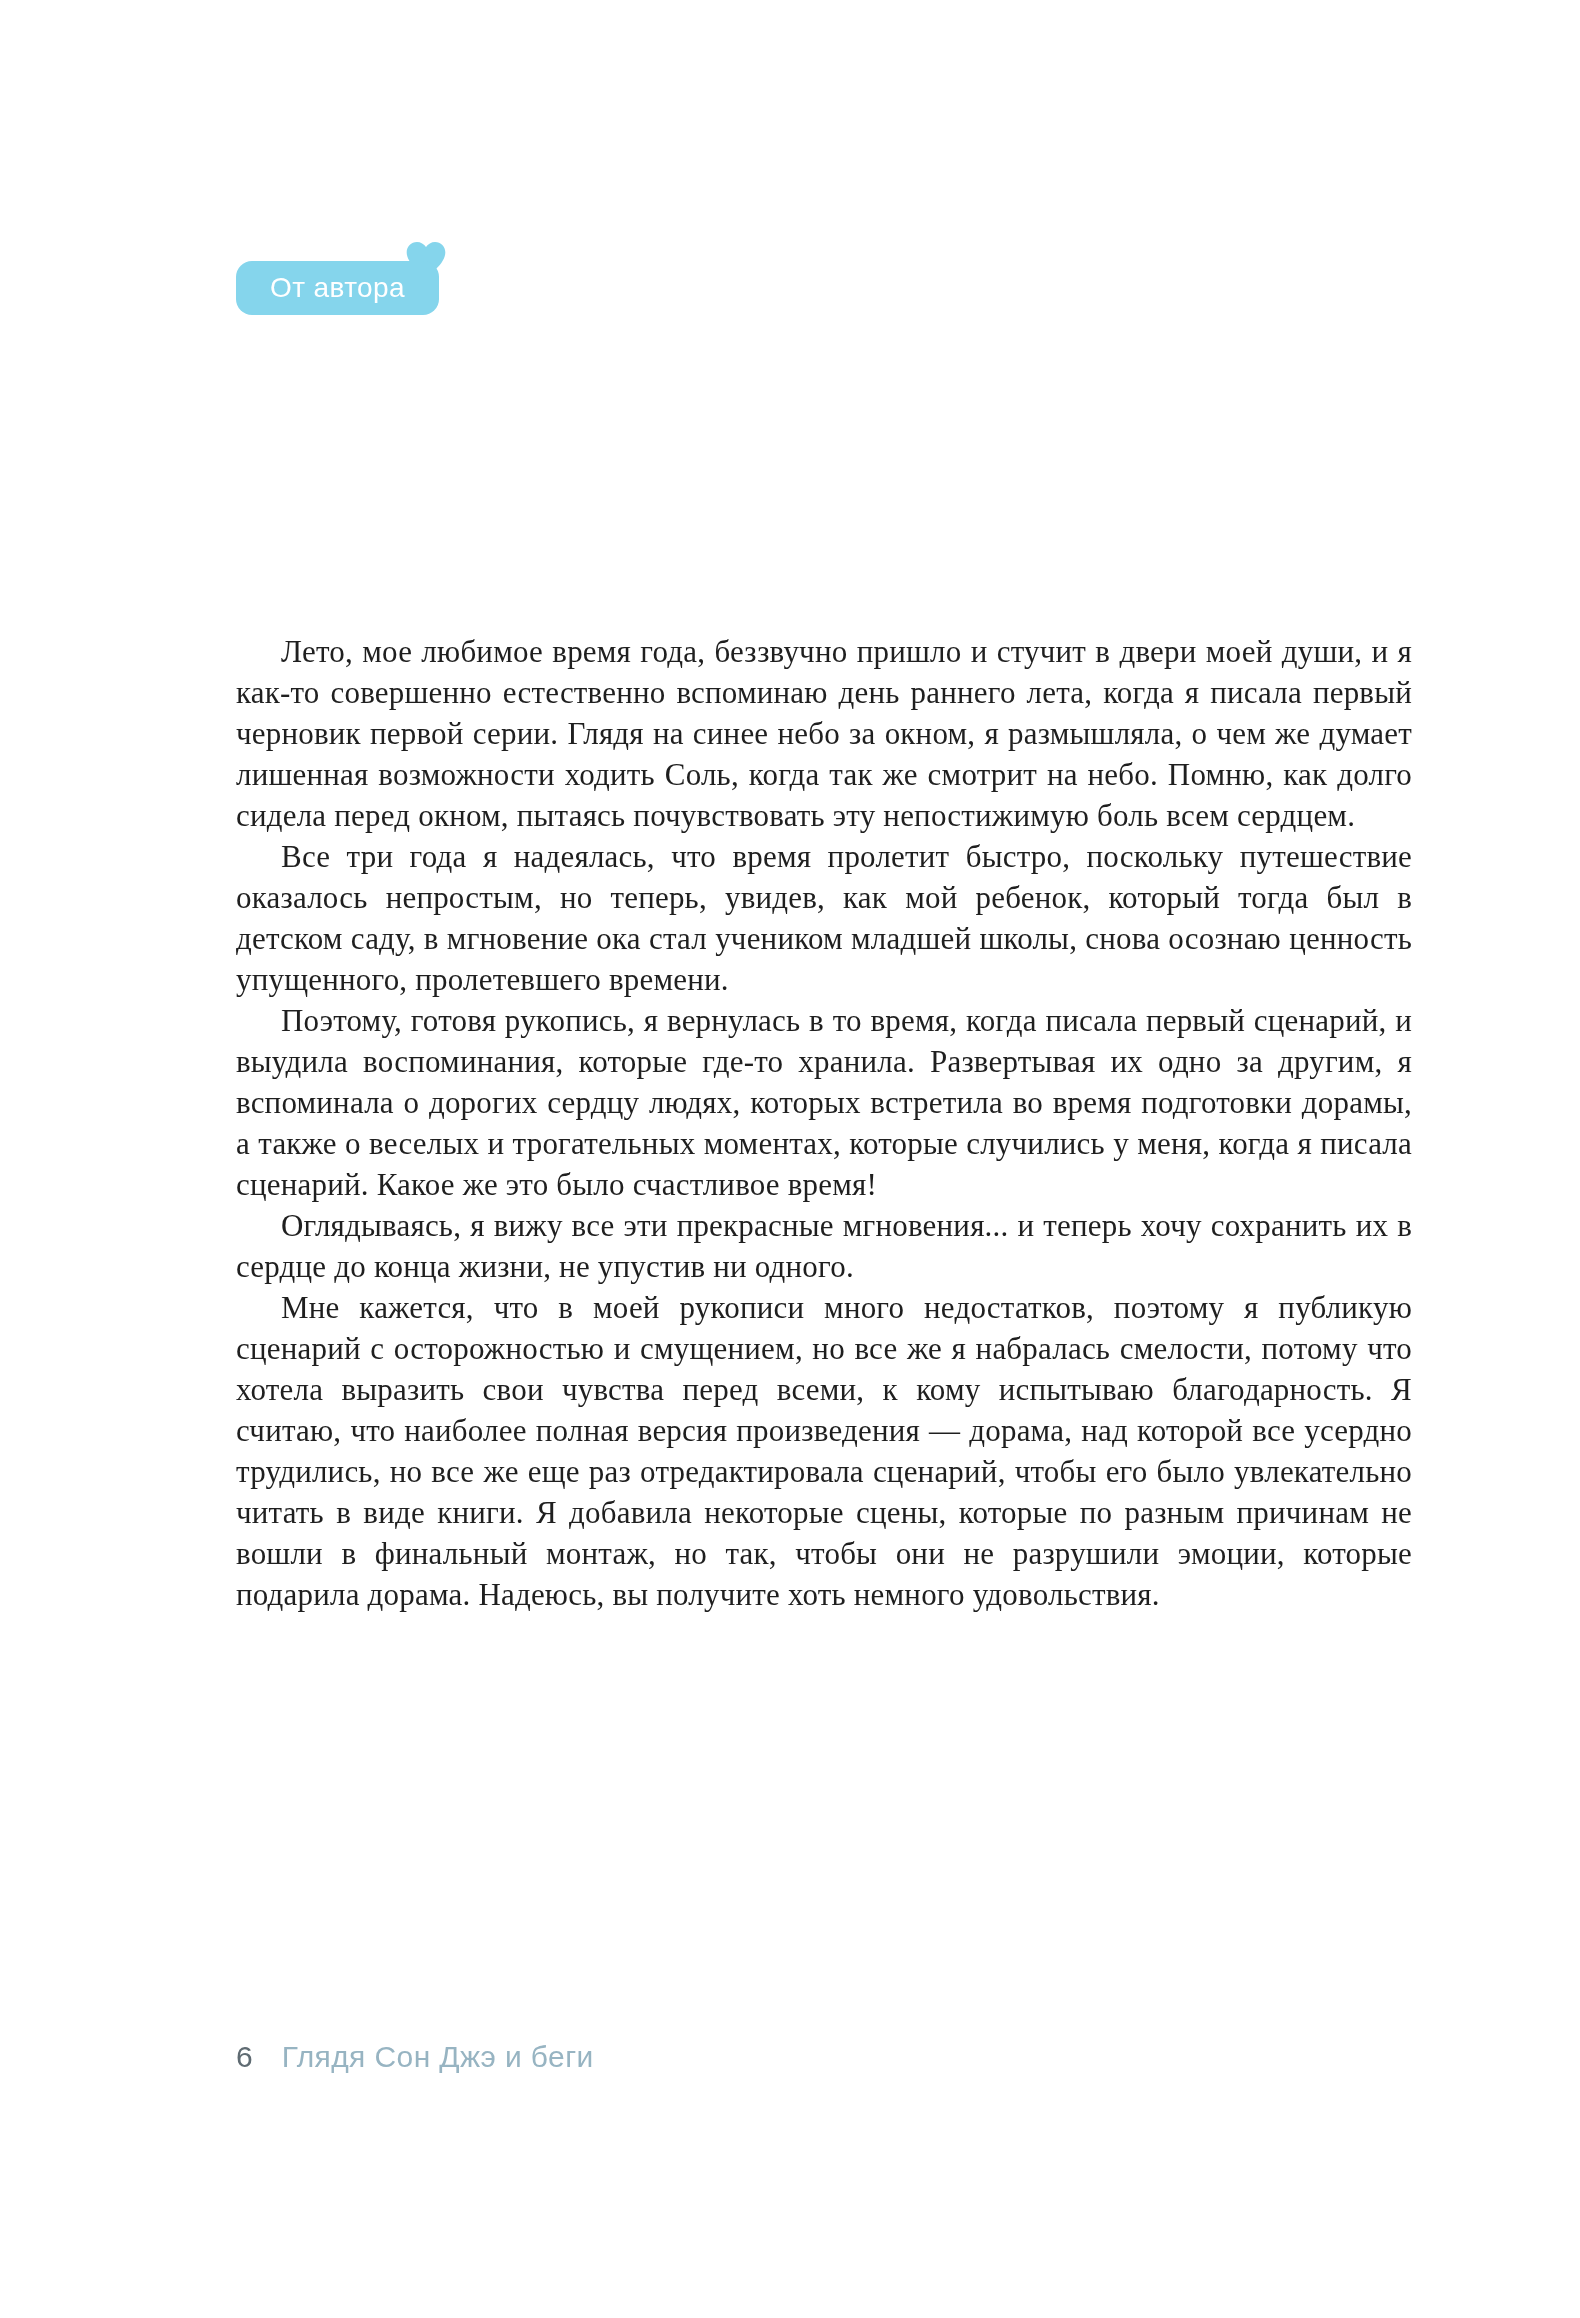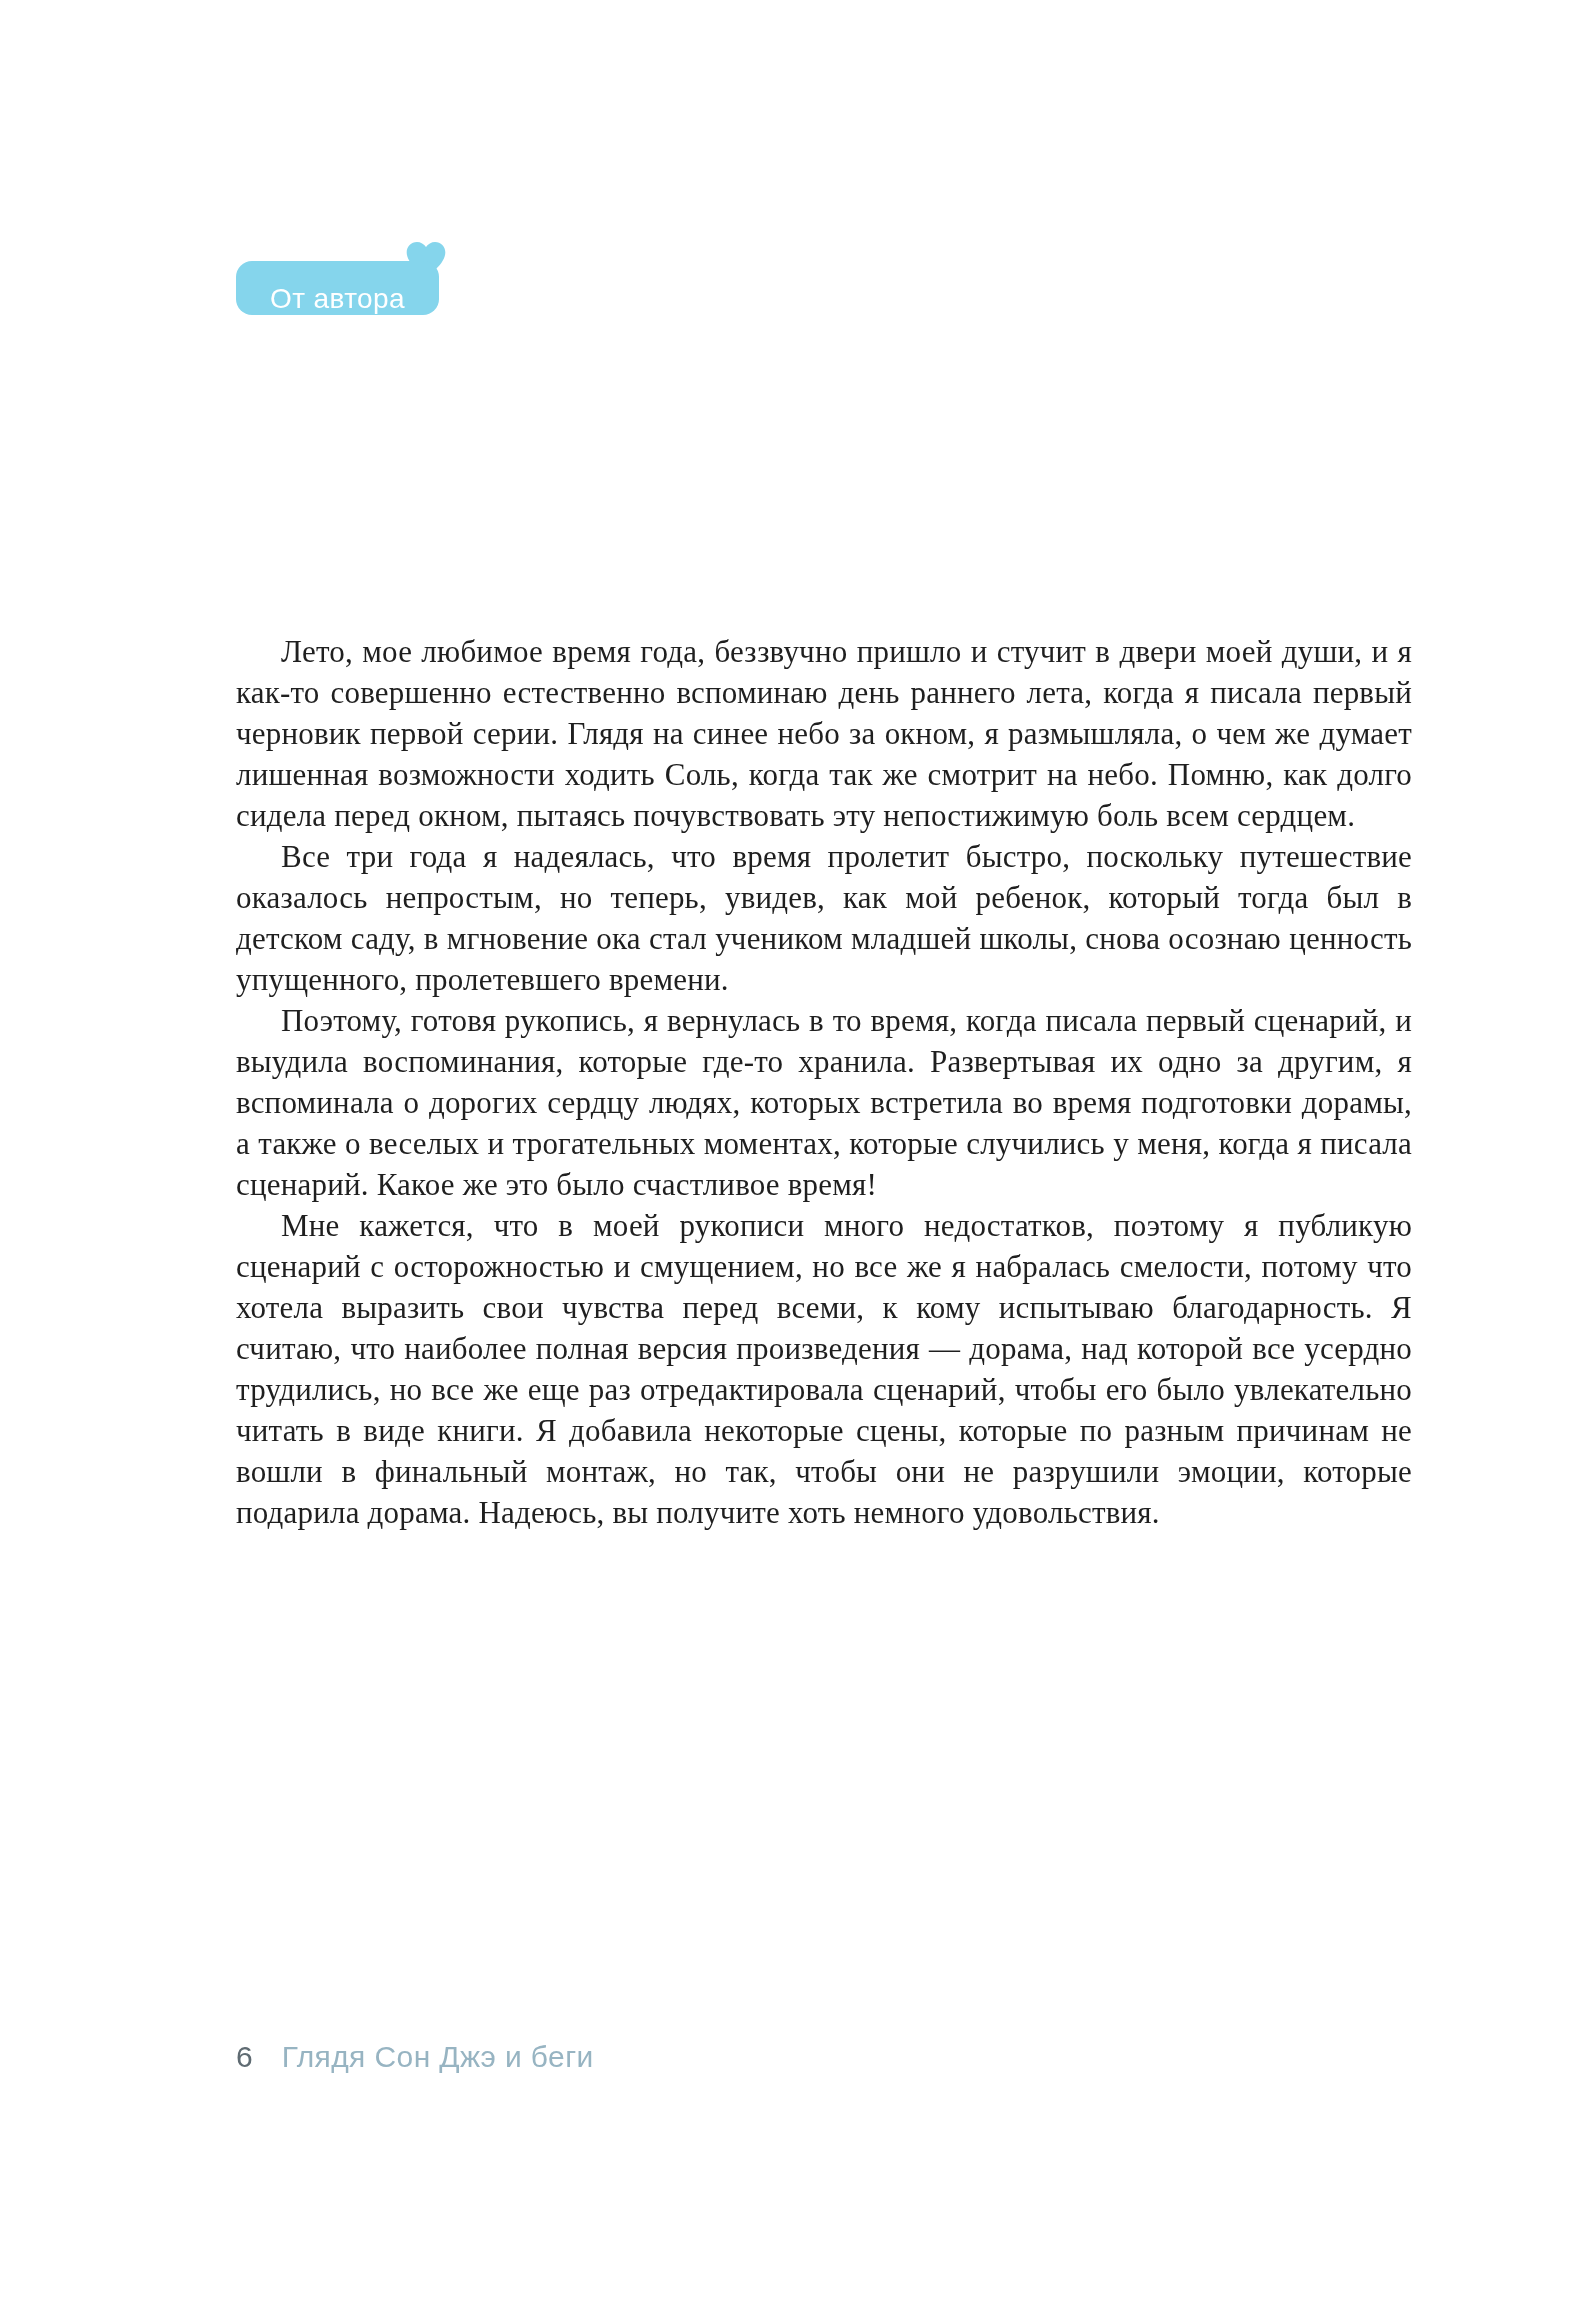--- a/index.html
+++ b/index.html
@@ -38,21 +38,21 @@
   .badge{
     position:relative;
     z-index:1;
     display:inline-block;
     background:var(--accent);
     color:#ffffff;
     font-family:"Liberation Sans","DejaVu Sans",sans-serif;
     font-size:28px;
     line-height:54px;
     height:54px;
-    padding:11px 34px;
+    padding:0 34px;
     border-radius:16px;
     letter-spacing:0.4px;
   }
 
   
   .note-text{
     position:absolute;
     left:236px;
     top:631px;
     width:1176px;
@@ -98,20 +98,21 @@
     <svg class="heart" viewBox="0 0 32 29" aria-hidden="true">
       <path d="M16 29 C16 29 0 19 0 8.5 C0 3.8 3.8 0 8.5 0 C11.6 0 14.4 1.7 16 4.2 C17.6 1.7 20.4 0 23.5 0 C28.2 0 32 3.8 32 8.5 C32 19 16 29 16 29 Z"></path>
     </svg>
     <div class="badge">От автора</div>
   </div>
 
   <article class="note-text">
     <p>Лето, мое любимое время года, беззвучно пришло и стучит в двери моей души, и я как-то совершенно естественно вспоминаю день раннего лета, когда я писала первый черновик первой серии. Глядя на синее небо за окном, я размышляла, о чем же думает лишенная возможности ходить Соль, когда так же смотрит на небо. Помню, как долго сидела перед окном, пытаясь почувствовать эту непостижимую боль всем сердцем.</p>
     <p>Все три года я надеялась, что время пролетит быстро, поскольку путешествие оказалось непростым, но теперь, увидев, как мой ребенок, который тогда был в детском саду, в мгновение ока стал учеником младшей школы, снова осознаю ценность упущенного, пролетевшего времени.</p>
     <p>Поэтому, готовя рукопись, я вернулась в то время, когда писала первый сценарий, и выудила воспоминания, которые где-то хранила. Развертывая их одно за другим, я вспоминала о дорогих сердцу людях, которых встретила во время подготовки дорамы, а также о веселых и трогательных моментах, которые случились у меня, когда я писала сценарий. Какое же это было счастливое время!</p>
+    <p>Оглядываясь, я вижу все эти прекрасные мгновения... и теперь хочу сохранить их в сердце до конца жизни, не упустив ни одного.</p>
     <p>Мне кажется, что в моей рукописи много недостатков, поэтому я публикую сценарий с осторожностью и смущением, но все же я набралась смелости, потому что хотела выразить свои чувства перед всеми, к кому испытываю благодарность. Я считаю, что наиболее полная версия произведения — дорама, над которой все усердно трудились, но все же еще раз отредактировала сценарий, чтобы его было увлекательно читать в виде книги. Я добавила некоторые сцены, которые по разным причинам не вошли в финальный монтаж, но так, чтобы они не разрушили эмоции, которые подарила дорама. Надеюсь, вы получите хоть немного удовольствия.</p>
   </article>
 
   <footer class="footer">
     <span class="pnum">6</span>
     <span class="btitle">Глядя Сон Джэ и беги</span>
   </footer>
 
 </div>
 

